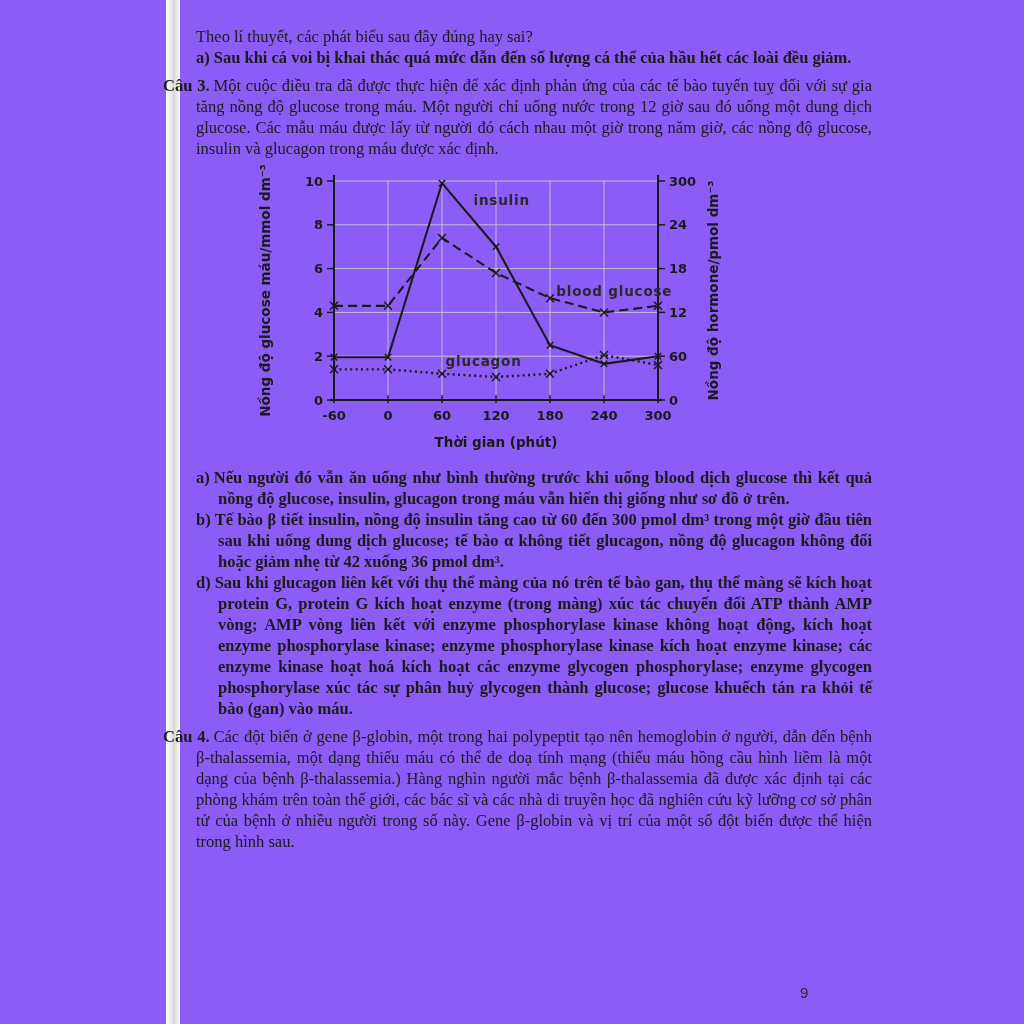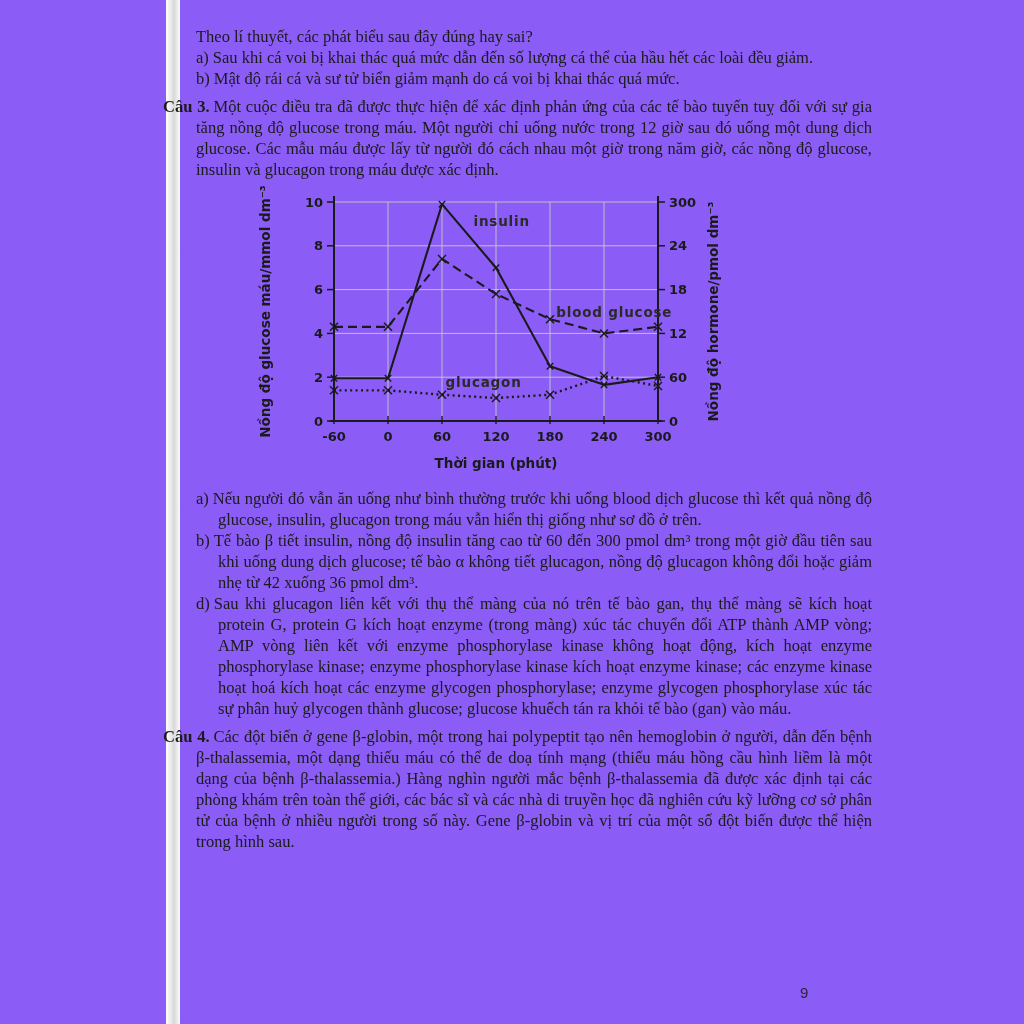--- a/index.html
+++ b/index.html
@@ -3,21 +3,21 @@
 <meta charset="utf-8">
 <style>
   html,body{margin:0;padding:0;background:#ffffff;}
   .page{position:relative;width:1024px;height:1024px;background:#8b5cf6;overflow:hidden;
         font-family:"Liberation Serif", serif;color:#1b1b1b;}
   .page-edge{position:absolute;left:166px;top:0;width:14px;height:1024px;
         background:linear-gradient(to right,#ffffff 0%,#e3e3e3 45%,#d7d7d7 55%,#fbfbfb 100%);}
   .content{position:absolute;left:196px;top:26px;width:676px;
         font-size:16.5px;line-height:21px;text-align:justify;}
   .para{margin:0;}
-  .item{padding-left:22px;text-indent:-22px;}
+  .item{padding-left:22px;text-indent:-22px;font-weight:bold;}
   .cau{text-indent:-33px;margin-top:7px;}
   .cau-label{font-weight:bold;}
   .ilabel{margin-right:4px;}
   .chart-wrap{position:relative;height:302px;margin-top:6px;}
   .chart-svg{position:absolute;left:50px;top:0;}
   .tick-label{font-family:"DejaVu Sans", sans-serif;font-size:13px;font-weight:600;fill:#1a1a1a;}
   .axis-title{font-family:"DejaVu Sans", sans-serif;font-size:13.5px;font-weight:600;fill:#1a1a1a;}
   .series-label{font-family:"DejaVu Sans", sans-serif;font-size:13.5px;font-weight:600;
         letter-spacing:0.8px;fill:#2a2a2a;}
   .page-number{position:absolute;left:800px;top:984px;font-size:15px;
@@ -27,21 +27,20 @@
 <body>
 
 <div class="page">
   <div class="page-edge"></div>
 
   <div class="content">
 
     <p class="para">Theo lí thuyết, các phát biểu sau đây đúng hay sai?</p>
 
     <p class="para item"><span class="ilabel">a)</span><span>Sau khi cá voi bị khai thác quá mức dẫn đến số lượng cá thể của hầu hết các loài đều giảm.</span></p>
-    <p class="para item"><span class="ilabel">b)</span><span>Mật độ rái cá và sư tử biển giảm mạnh do cá voi bị khai thác quá mức.</span></p>
 
     <p class="para cau"><span class="cau-label ilabel">Câu 3.</span><span>Một cuộc điều tra đã được thực hiện để xác định phản ứng của các tế bào tuyến tuỵ đối với sự gia tăng nồng độ glucose trong máu. Một người chỉ uống nước trong 12 giờ sau đó uống một dung dịch glucose. Các mẫu máu được lấy từ người đó cách nhau một giờ trong năm giờ, các nồng độ glucose, insulin và glucagon trong máu được xác định.</span></p>
 
     <div class="chart-wrap">
       <svg id="chart" class="chart-svg" width="504" height="292" viewBox="0 0 504 292">
           <line x1="142" y1="16" x2="142" y2="235" stroke="#c9c9c9" stroke-width="0.9"></line>
           <line x1="196" y1="16" x2="196" y2="235" stroke="#c9c9c9" stroke-width="0.9"></line>
           <line x1="250" y1="16" x2="250" y2="235" stroke="#c9c9c9" stroke-width="0.9"></line>
           <line x1="304" y1="16" x2="304" y2="235" stroke="#c9c9c9" stroke-width="0.9"></line>
           <line x1="358" y1="16" x2="358" y2="235" stroke="#c9c9c9" stroke-width="0.9"></line>

